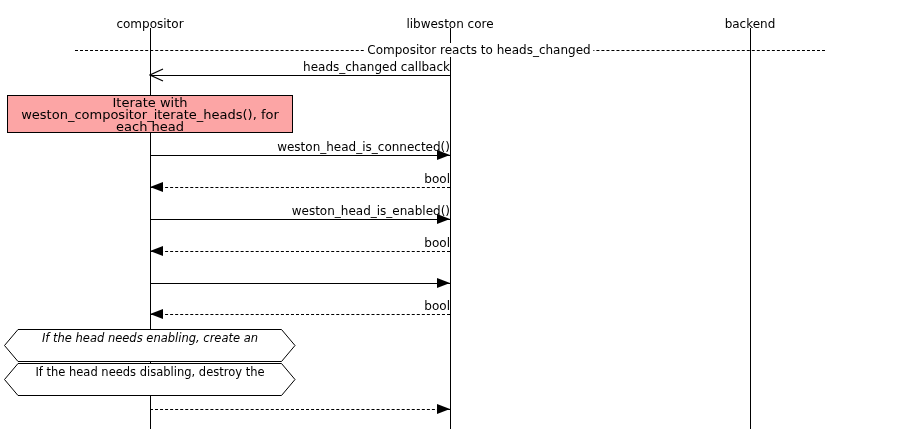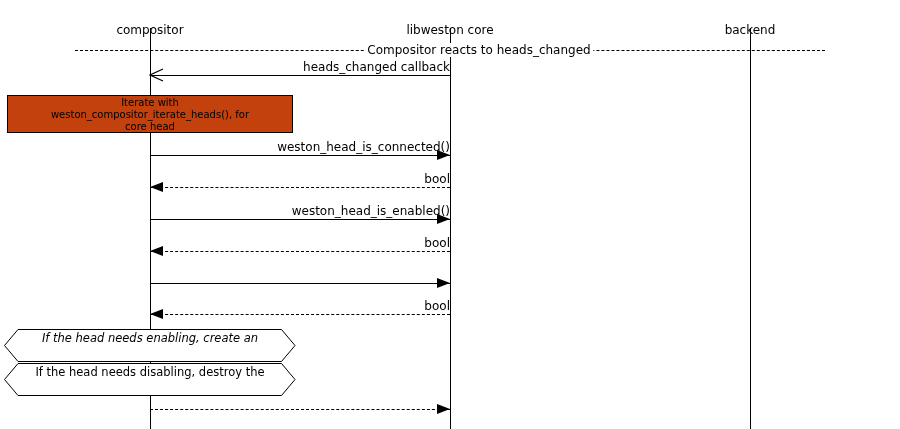--- a/index.html
+++ b/index.html
@@ -1,35 +1,35 @@
 <!DOCTYPE html>
 <html><head>
 <meta charset="utf-8">
 <style>
   html,body{margin:0;padding:0;background:#fff;}
   .canvas{
     position:relative;width:900px;height:429px;background:#ffffff;
     font-family:"DejaVu Sans","Liberation Sans",sans-serif;
     font-size:12px;color:#000;overflow:hidden;
   }
-  .plabel{position:absolute;top:23px;width:140px;text-align:center;white-space:nowrap;}
+  .plabel{position:absolute;top:17px;width:140px;text-align:center;white-space:nowrap;}
   .lifeline{position:absolute;top:28px;height:401px;width:1px;background:#000;}
   .divider-line{position:absolute;left:75px;top:50px;width:750px;height:0;border-top:1px dashed #000;}
   .divider-label{position:absolute;left:447px;top:43px;transform:translateX(-50%);background:#fff;padding:0 3px;white-space:nowrap;margin-left:32px;}
   .msg-label{position:absolute;left:150px;width:300px;height:13px;line-height:13px;text-align:right;white-space:nowrap;}
   .msg-line{position:absolute;left:150px;width:300px;height:0;}
   .solid{border-top:1px solid #000;}
   .dotted{border-top:1px dashed #000;}
   .arr-r{position:absolute;left:437px;width:0;height:0;border-top:5px solid transparent;border-bottom:5px solid transparent;border-left:13px solid #000;}
   .arr-l{position:absolute;left:150px;width:0;height:0;border-top:5px solid transparent;border-bottom:5px solid transparent;border-right:13px solid #000;}
   .arr-open{position:absolute;left:149px;top:68px;}
   .note{
     position:absolute;left:7px;top:95px;width:284px;height:35px;
-    border:1px solid #000;background:#c2410c;text-align:center;
-    font-size:10px;line-height:12.2px;padding-top:1px;
+    border:1px solid #000;background:#fca5a5;text-align:center;
+    font-size:13px;line-height:12.2px;padding-top:1px;
   }
   .hexwrap{position:absolute;left:4px;width:292px;height:33px;}
   .hexwrap svg{position:absolute;left:0;top:0;}
   .hextext{
     position:absolute;left:0;top:0;width:100%;height:100%;
     text-align:center;font-size:11.5px;line-height:13px;padding-top:3px;box-sizing:border-box;
   }
   .hex1{top:329px;font-style:italic;}
   .hex2{top:363px;}
 </style>
@@ -51,21 +51,21 @@
 
   <div class="msg-label" style="top:61px">heads_changed callback</div>
   <div class="msg-line solid" style="top:75px"></div>
   <svg class="arr-open" width="15" height="14">
     <polyline points="14,1 1,7 14,13" fill="none" stroke="#000" stroke-width="1.2"></polyline>
   </svg>
 
   <div class="note">
     <div>Iterate with</div>
     <div>weston_compositor_iterate_heads(), for</div>
-    <div>core head</div>
+    <div>each head</div>
   </div>
 
   <div class="msg-label" style="top:141px">weston_head_is_connected()</div>
   <div class="msg-line solid" style="top:155px"></div>
   <div class="arr-r" style="top:150px"></div>
 
   <div class="msg-label" style="top:173px">bool</div>
   <div class="msg-line dotted" style="top:187px"></div>
   <div class="arr-l" style="top:182px"></div>
 

